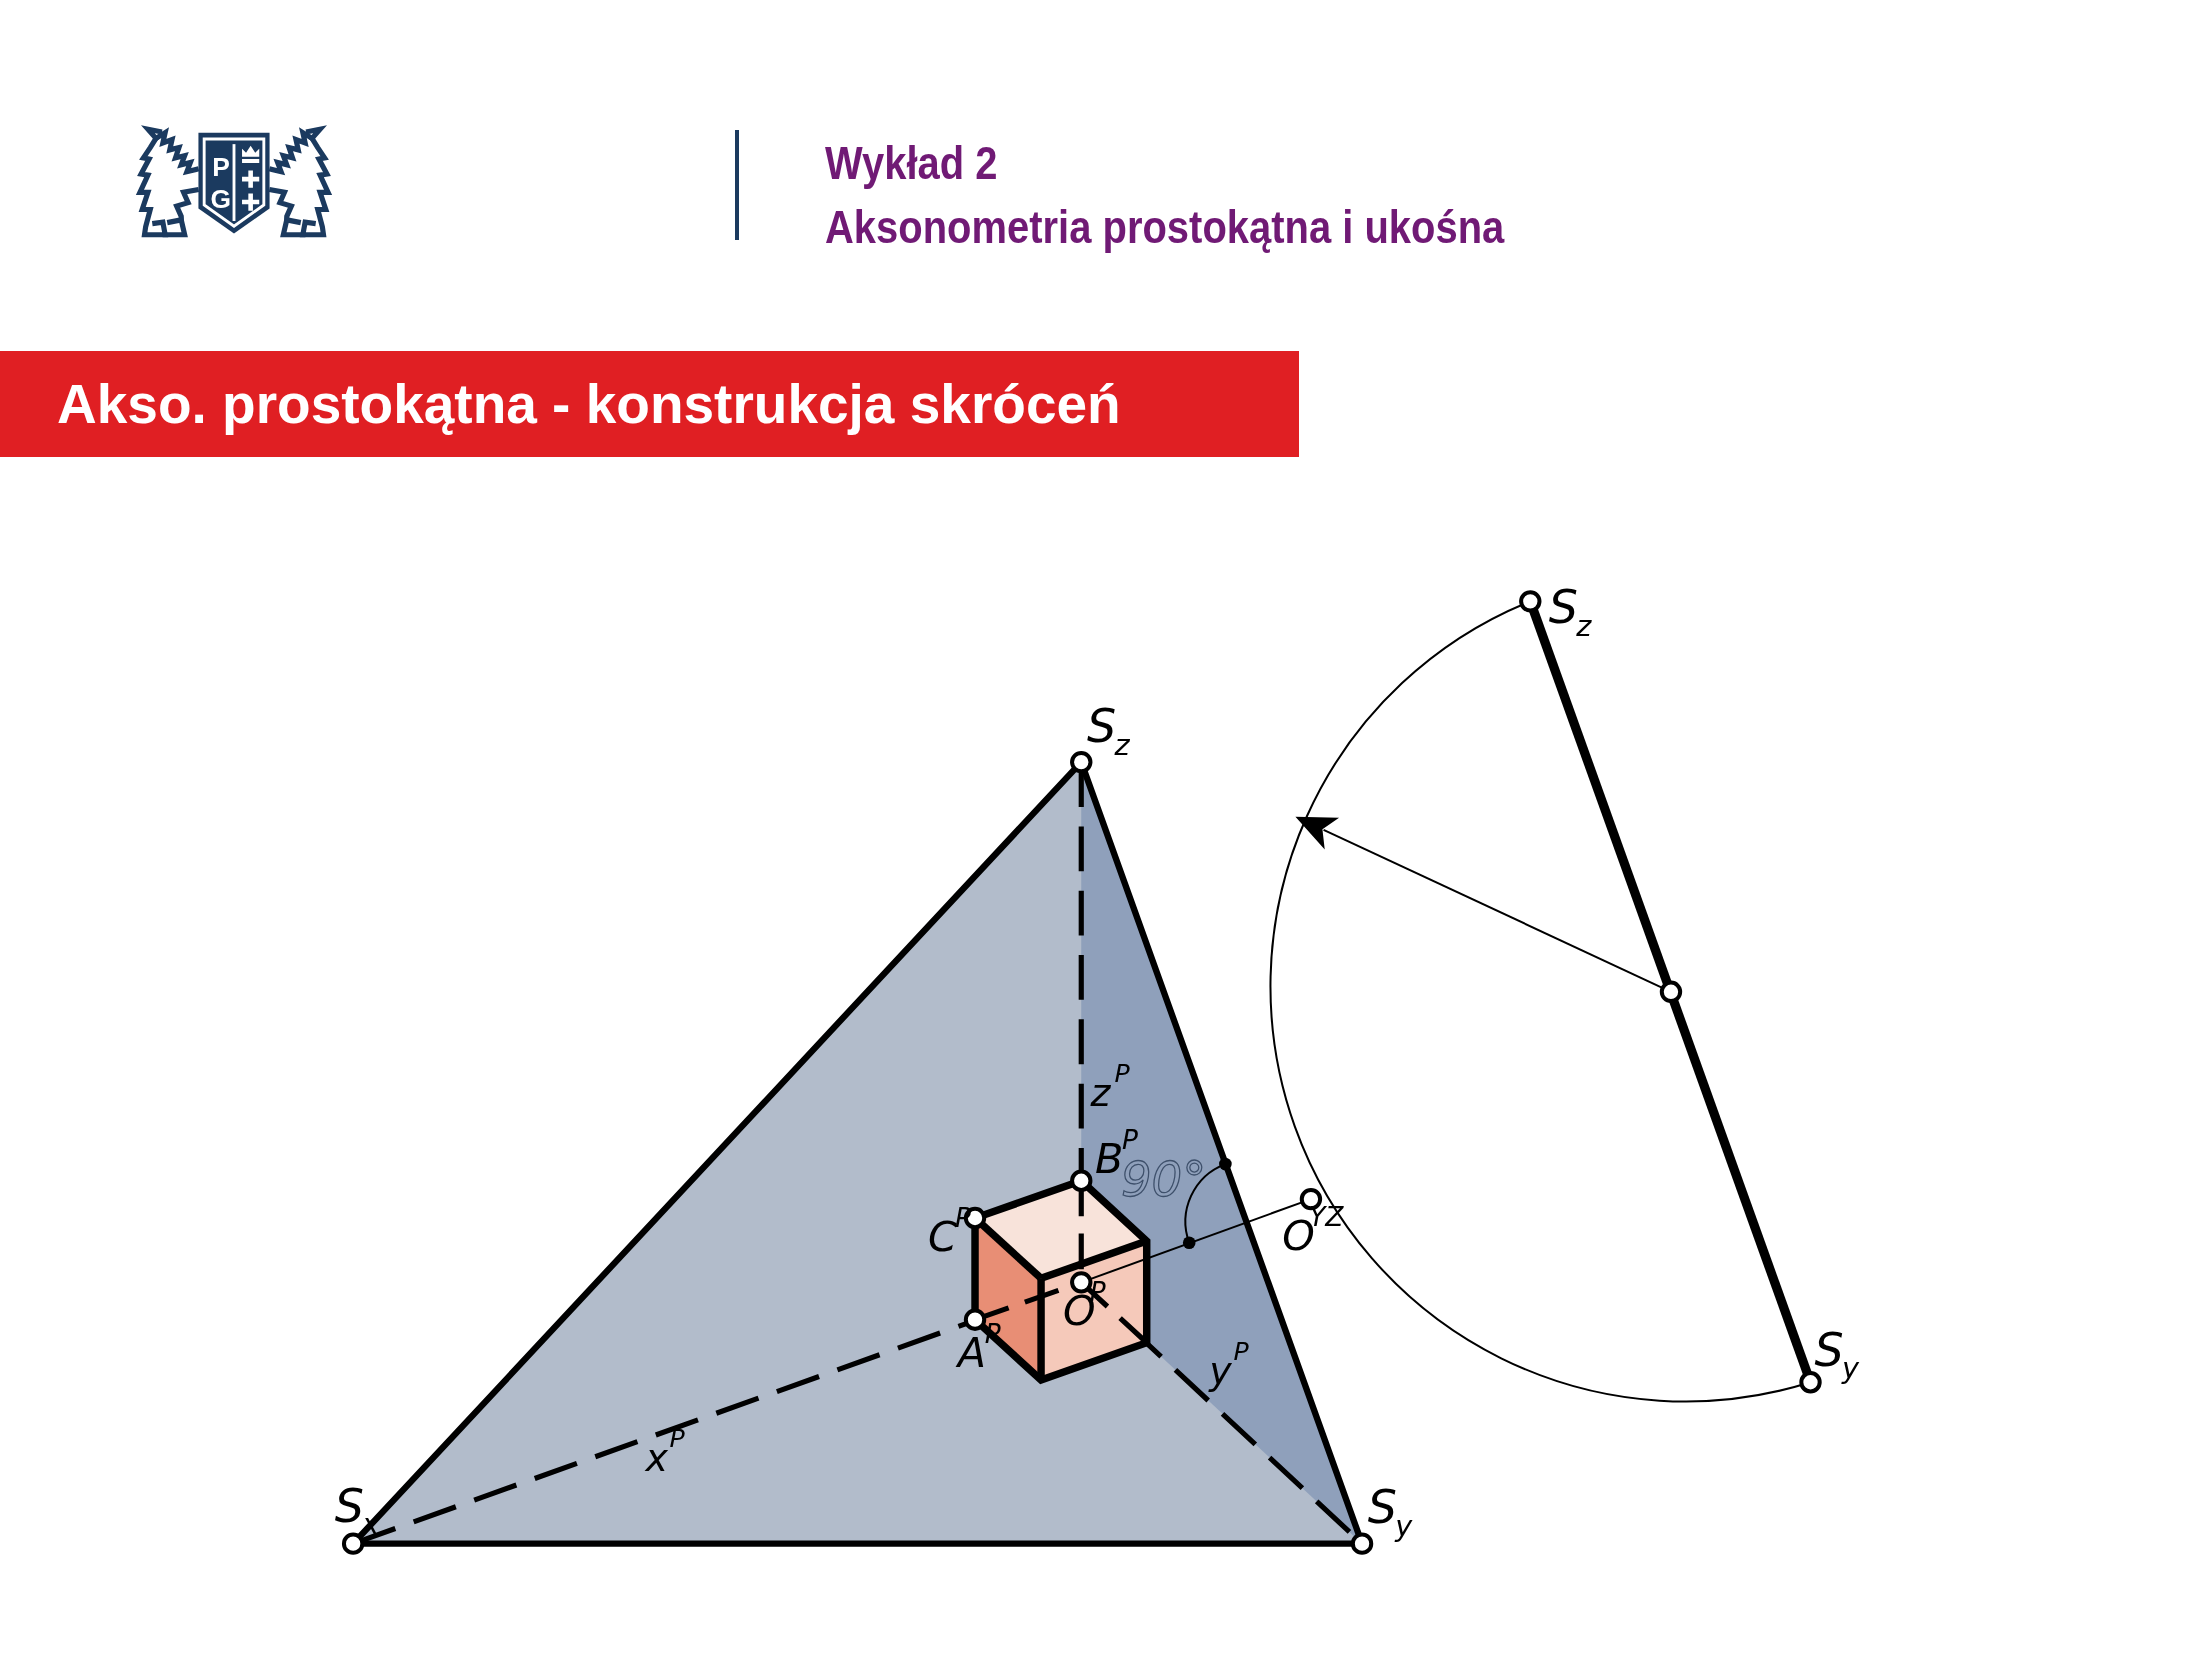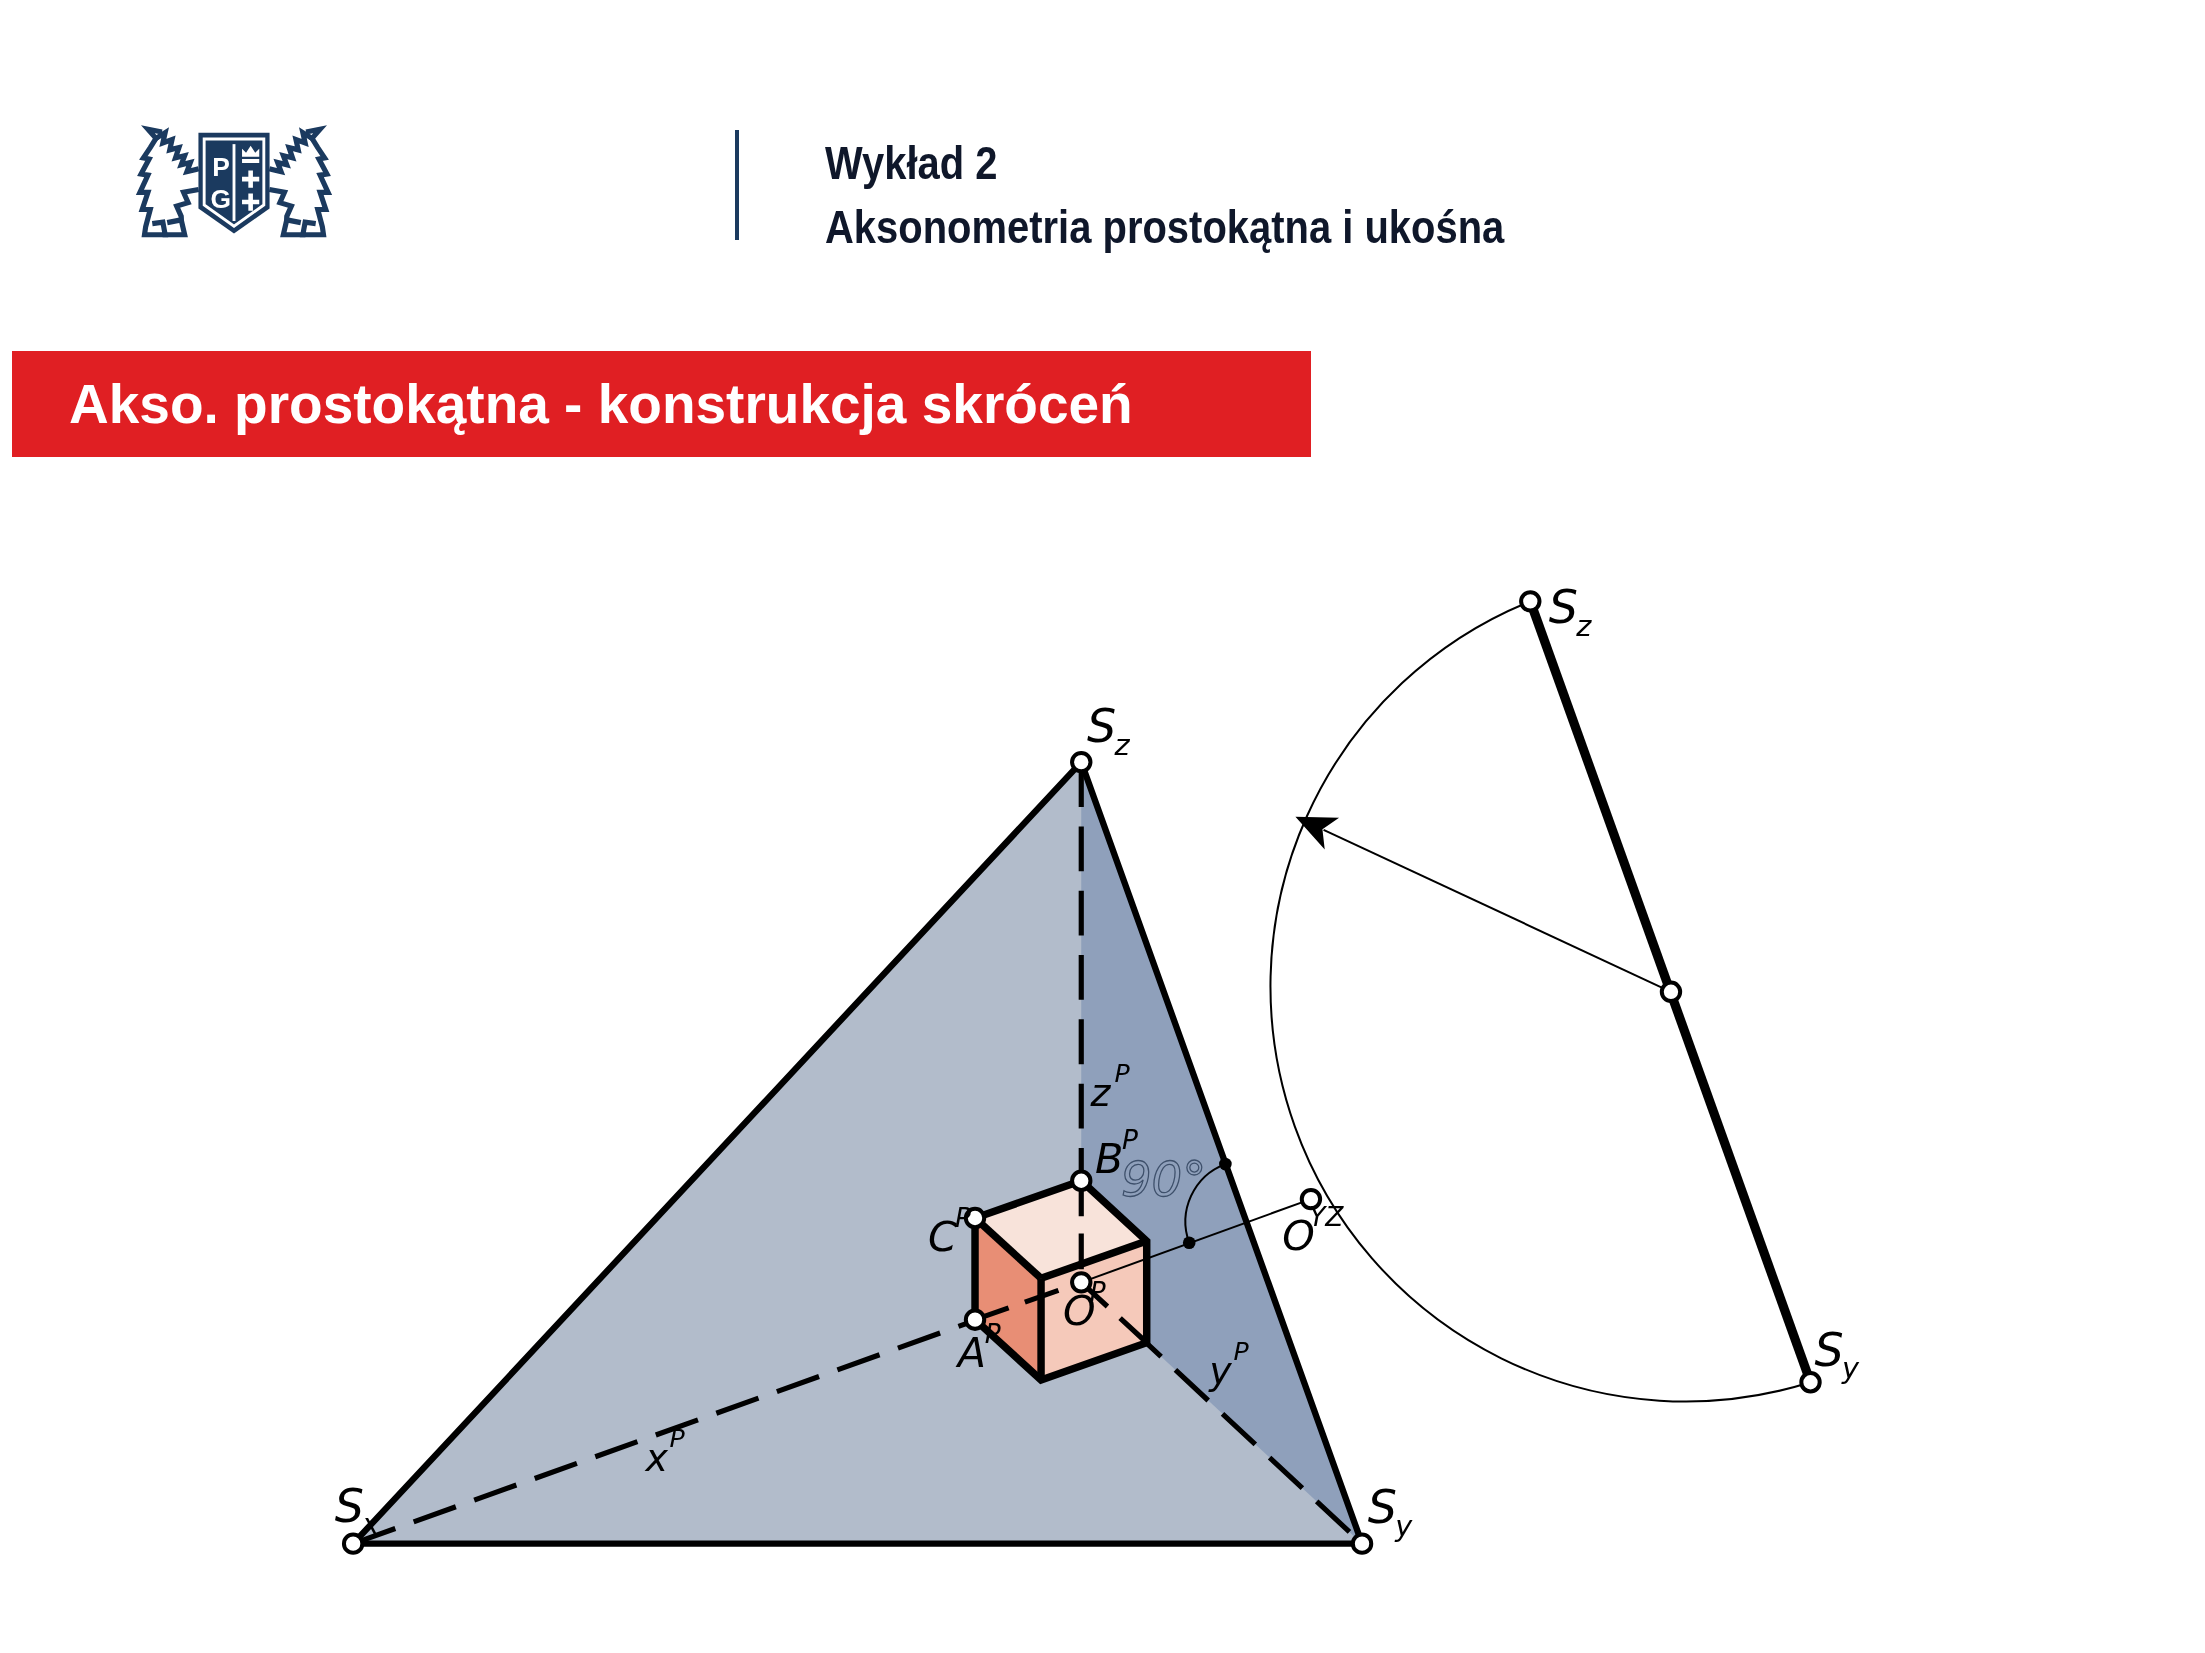--- a/index.html
+++ b/index.html
@@ -3,25 +3,25 @@
 <meta charset="utf-8">
 <style>
   html,body{margin:0;padding:0;background:#ffffff;width:2205px;height:1654px;overflow:hidden;}
   .page{position:relative;width:2205px;height:1654px;background:#ffffff;font-family:"Liberation Sans",sans-serif;}
   
   .crest{position:absolute;left:125px;top:121px;width:218px;height:126px;}
   .uni-name{position:absolute;left:368px;top:136px;width:333px;text-align:center;
             color:#1b3a5f;font-weight:bold;font-size:59px;line-height:53px;letter-spacing:1.7px;}
   .uni-name .cond{display:inline-block;transform:scaleX(0.61);transform-origin:50% 50%;white-space:nowrap;}
   .hdr-divider{position:absolute;left:735px;top:130px;width:4px;height:110px;background:#1b3a5f;}
-  .lecture{position:absolute;left:825px;top:131px;color:#0f172a;font-weight:bold;font-size:47px;line-height:64px;}
+  .lecture{position:absolute;left:825px;top:131px;color:#701a75;font-weight:bold;font-size:47px;line-height:64px;}
   .lecture .cond{display:inline-block;transform:scaleX(0.85);transform-origin:0 50%;white-space:nowrap;}
   
   .banner{position:absolute;left:0;top:351px;width:1299px;height:106px;background:#e01f23;
-          display:flex;align-items:center;margin-left:12px;}
+          display:flex;align-items:center;}
   .banner-title{color:#ffffff;font-weight:bold;font-size:55px;padding-left:57px;white-space:nowrap;}
   
   .diagram-svg{position:absolute;left:0;top:0;width:2205px;height:1654px;}
   text.dlabel{font-family:"DejaVu Sans",sans-serif;font-style:italic;fill:#000000;}
   text.dangle{font-family:"DejaVu Sans",sans-serif;font-style:italic;fill:none;}
 </style>
 </head>
 <body>
 
 <div class="page">

